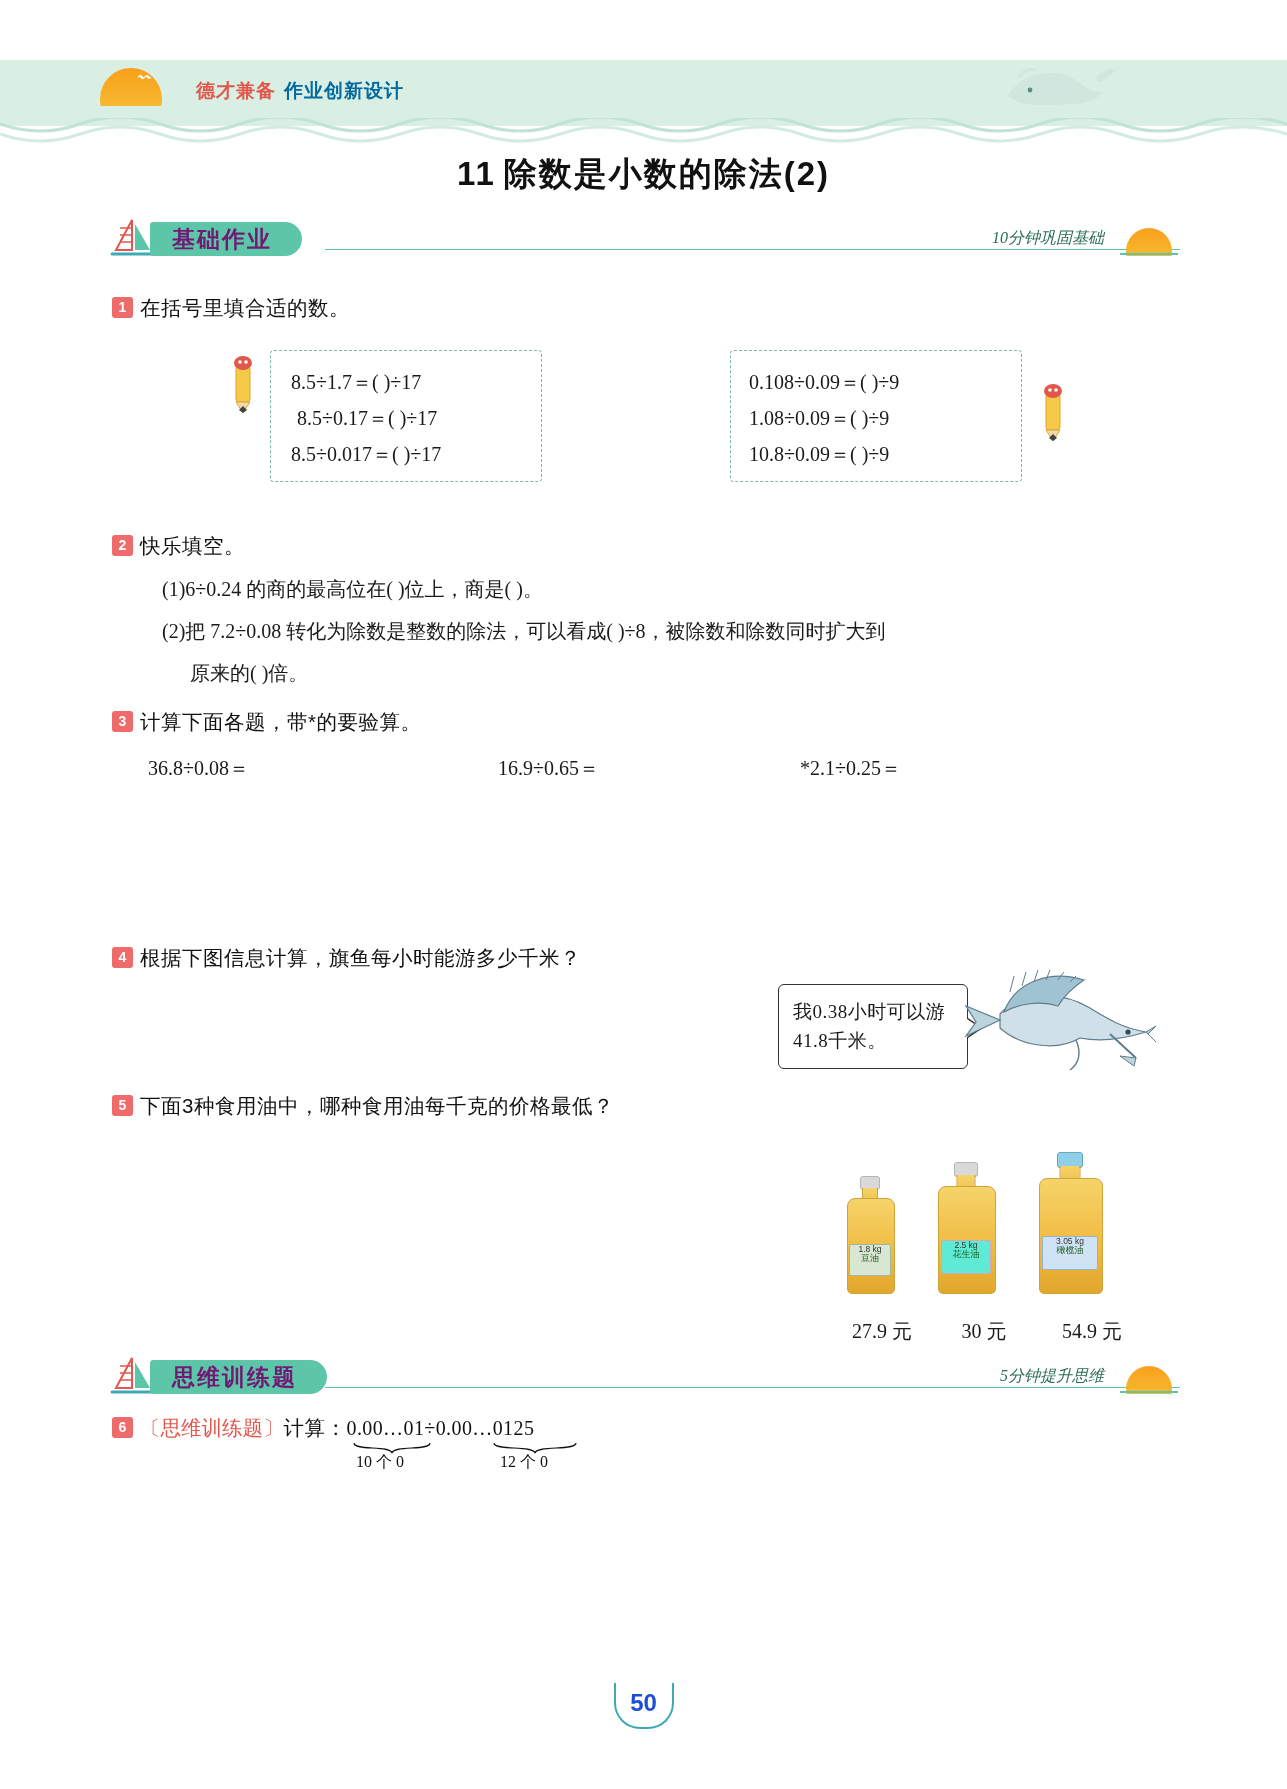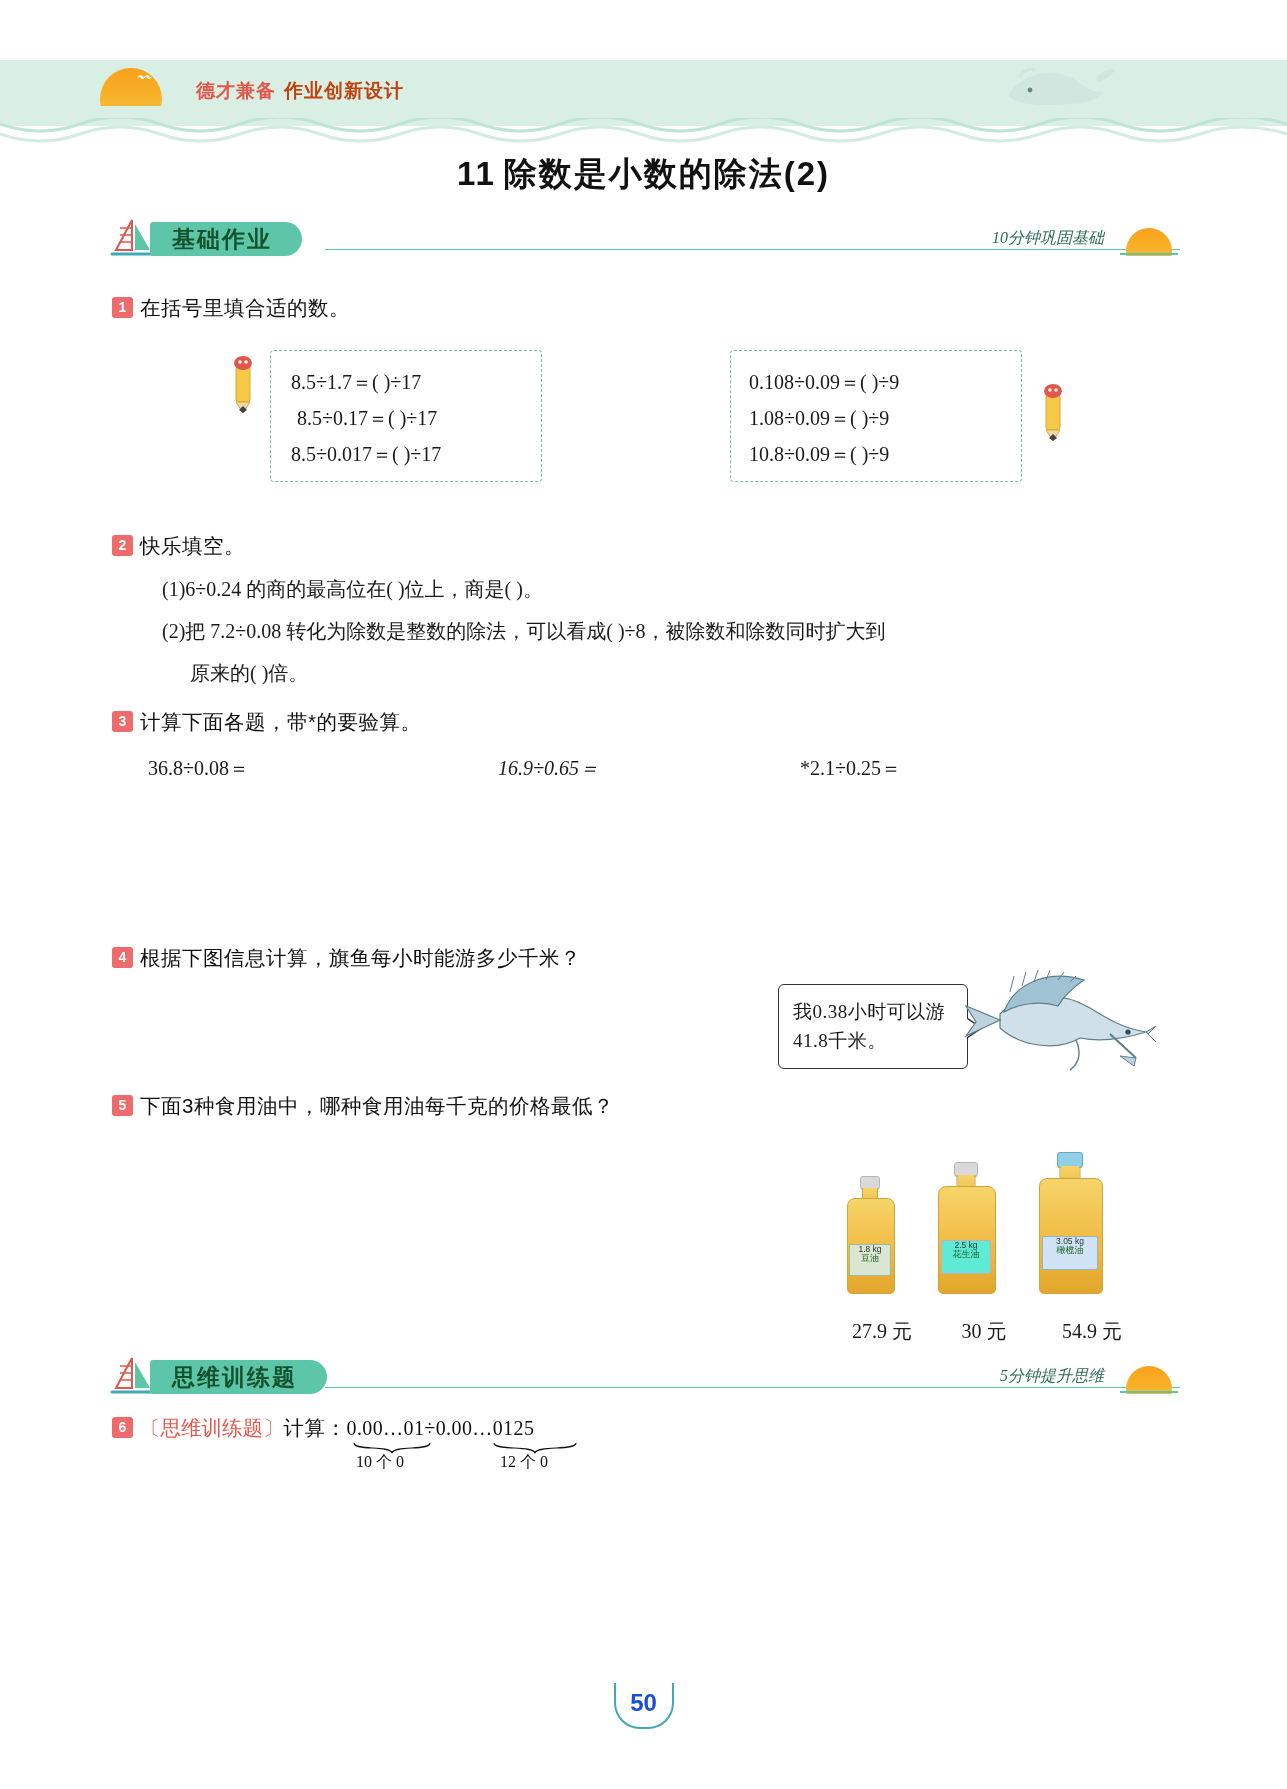--- a/index.html
+++ b/index.html
@@ -41,21 +41,21 @@
     top: 78px;
     left: 196px;
     font-family: "Liberation Sans", sans-serif;
     font-weight: bold;
     font-size: 19px;
     letter-spacing: 1px;
     color: #e2574c;
     white-space: nowrap;
   }
   .brand .brand-sub {
-    color: #c2410c;
+    color: #0369a1;
     margin-left: 8px;
   }
   .sun-logo {
     position: absolute;
     left: 92px; top: 64px;
     width: 80px; height: 42px;
     overflow: hidden;
   }
   .sun-logo .disc {
     position: absolute;
@@ -104,21 +104,21 @@
     left: 0; top: -6px;
     width: 48px; height: 46px;
   }
   .banner-pill {
     position: absolute;
     left: 40px; top: 0px;
     height: 34px;
     padding: 0 30px 0 22px;
     background: #5ec6a8;
     border-radius: 4px 20px 20px 4px;
-    color: #14532d;
+    color: #701a75;
     font-family: "Liberation Sans", sans-serif;
     font-size: 23px;
     font-weight: bold;
     line-height: 34px;
     letter-spacing: 2px;
     white-space: nowrap;
   }
   .banner-line {
     position: absolute;
     left: 215px; right: 0; top: 27px;
@@ -414,21 +414,21 @@
   <span class="qnum">2</span><span class="qtext">快乐填空。</span>
 </div>
 <div class="sub" style="top:576px;">(1)6÷0.24 的商的最高位在(        )位上，商是(        )。</div>
 <div class="sub" style="top:618px;">(2)把 7.2÷0.08 转化为除数是整数的除法，可以看成(        )÷8，被除数和除数同时扩大到</div>
 <div class="sub" style="top:660px; left:190px;">原来的(        )倍。</div>
 
 <div class="q" style="top:706px;">
   <span class="qnum">3</span><span class="qtext">计算下面各题，带*的要验算。</span>
 </div>
 <div class="sub" style="top:755px; left:148px;">36.8÷0.08＝</div>
-<div class="sub" style="top:755px; left:498px;font-style:italic;">16.9÷0.65＝</div>
+<div class="sub" style="top:755px; left:498px;">16.9÷0.65＝</div>
 <div class="sub" style="top:755px; left:800px;">*2.1÷0.25＝</div>
 
 <div class="q" style="top:942px;">
   <span class="qnum">4</span><span class="qtext">根据下图信息计算，旗鱼每小时能游多少千米？</span>
 </div>
 
 <div class="bubble" style="left:778px; top:984px; width:160px;">我0.38小时可以游41.8千米。</div>
 
 <svg style="position:absolute; left:960px; top:962px; width:200px; height:135px;" viewBox="0 0 200 135">
   <path d="M40 52 C60 30 100 28 130 46 C150 58 162 66 186 70 C160 78 140 80 120 76 C96 90 60 84 40 66 Z" fill="#cfe0e8" stroke="#5f7d8c" stroke-width="1.2"></path>

